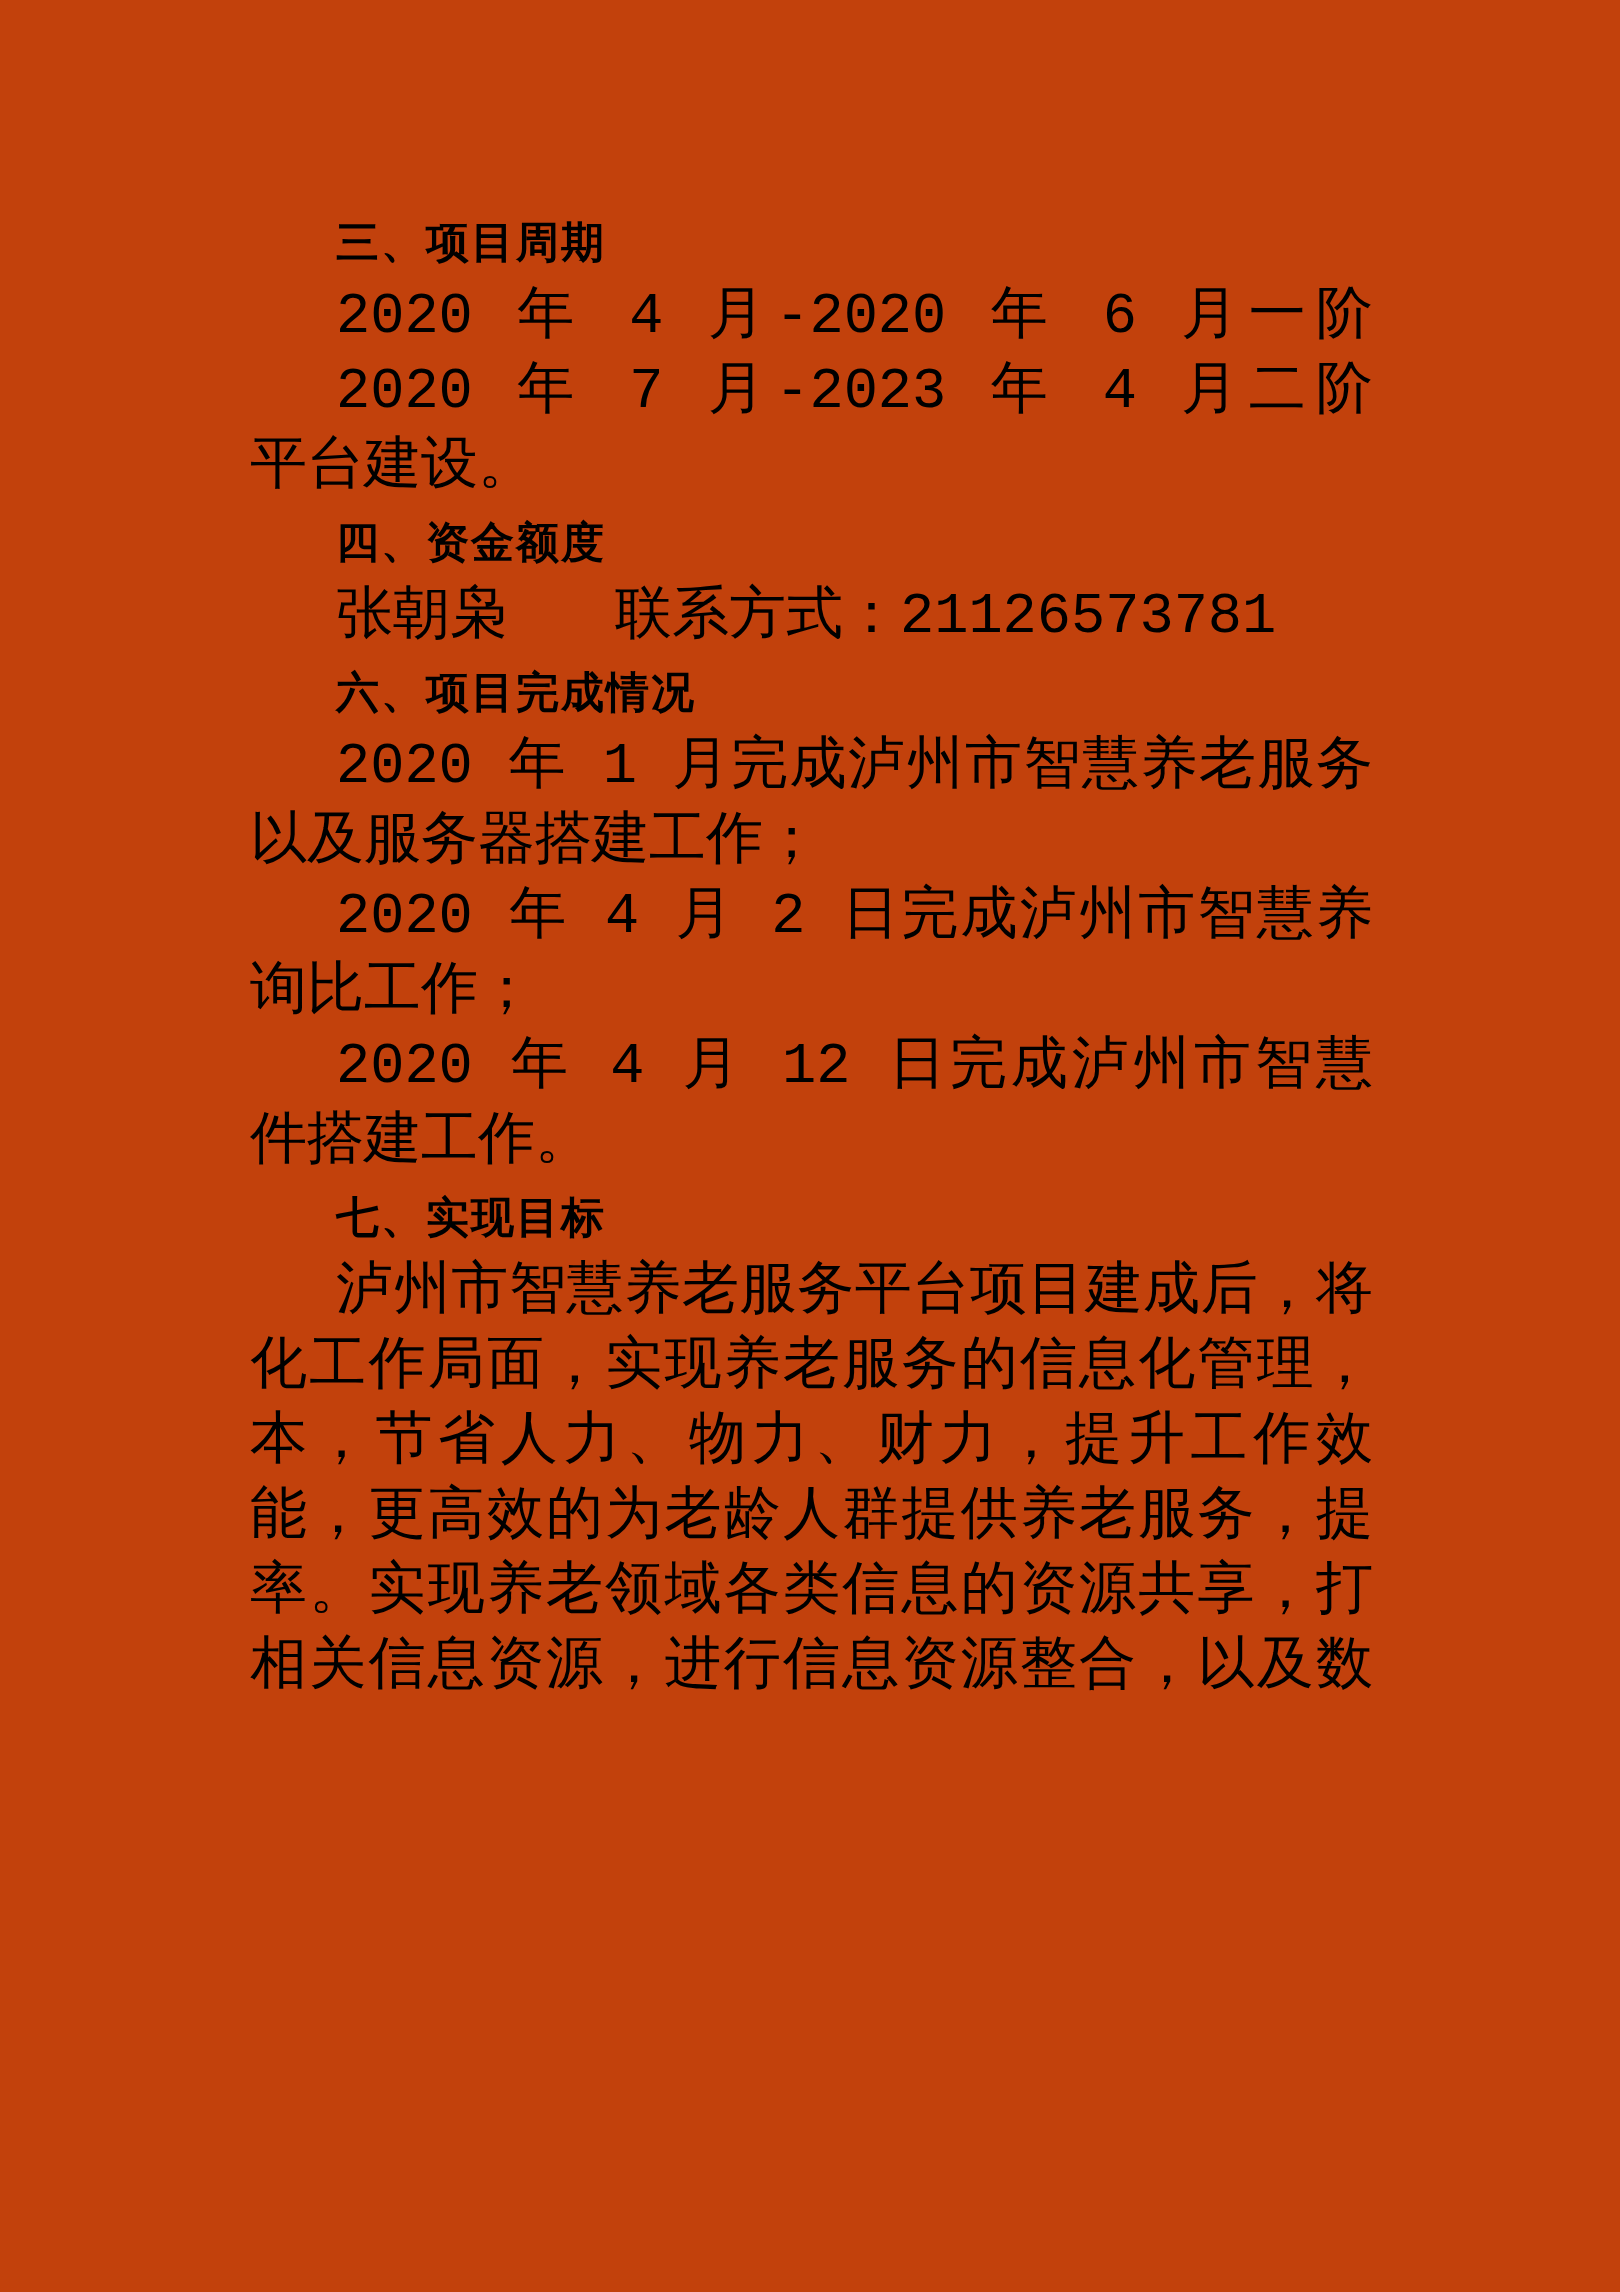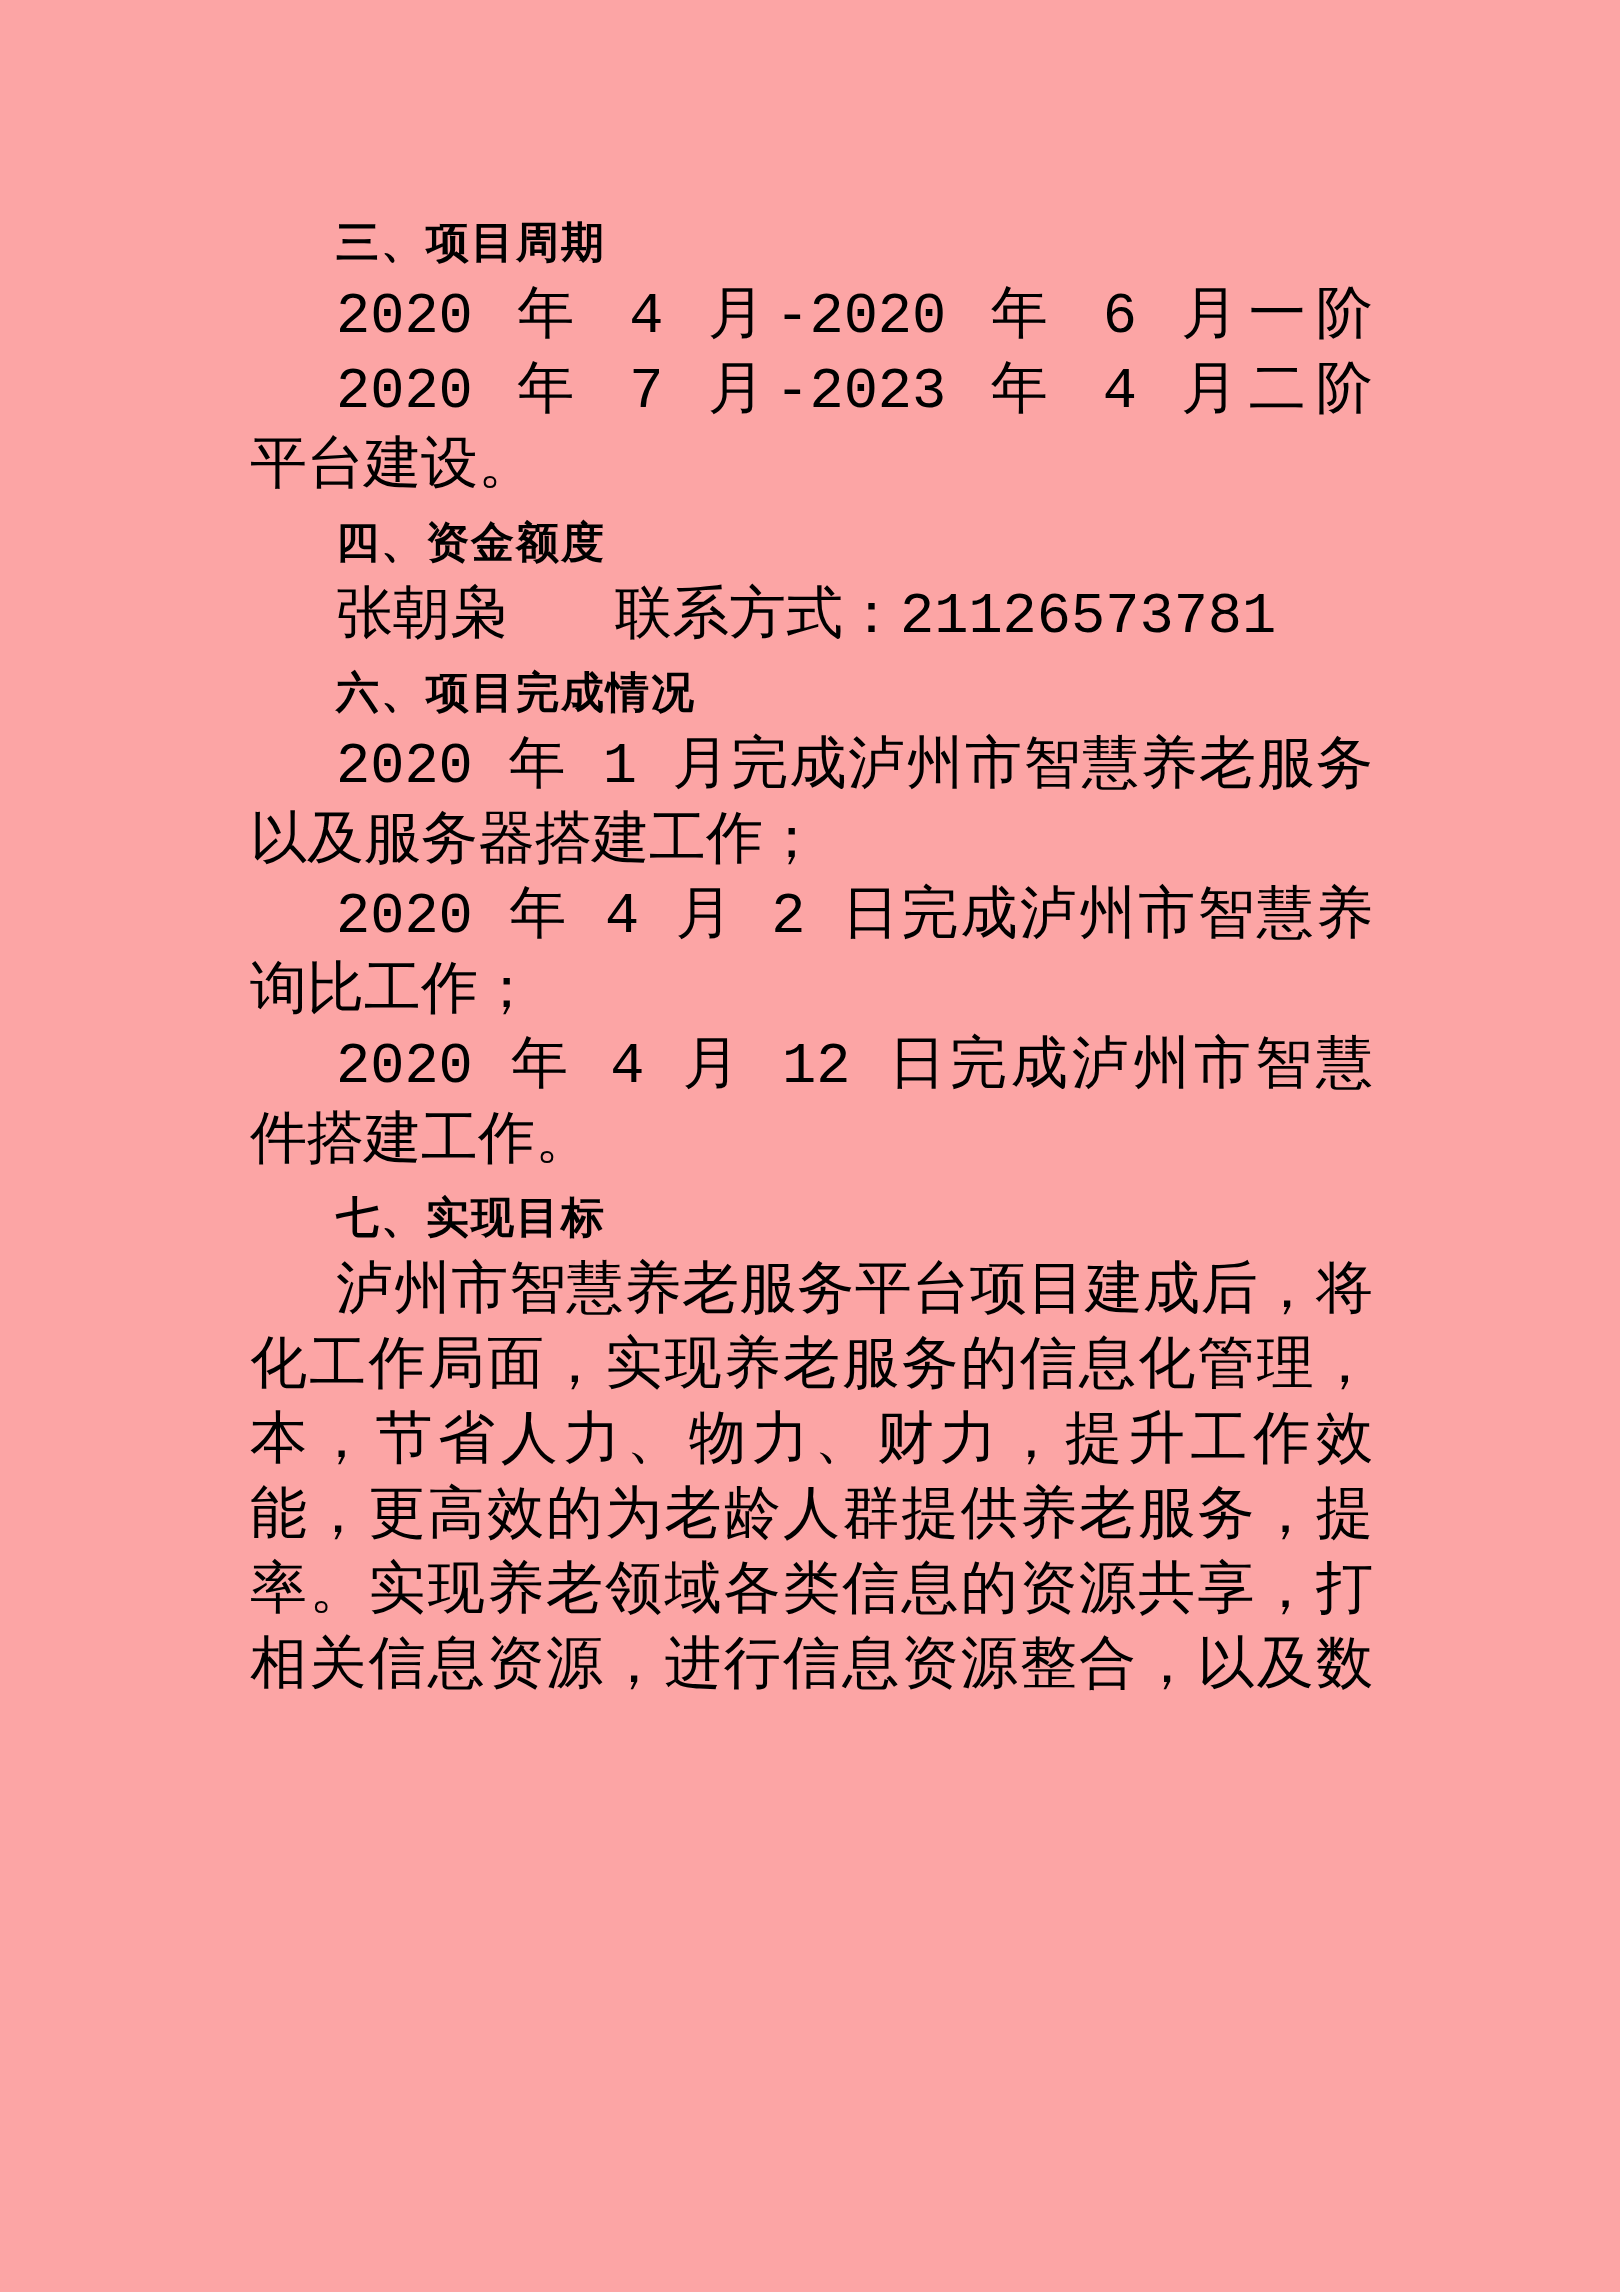--- a/index.html
+++ b/index.html
@@ -4,21 +4,21 @@
 <style>
   html, body {
     margin: 0;
     padding: 0;
     background: #ffffff;
   }
   .page {
     position: relative;
     width: 1620px;
     height: 2293px;
-    background: #fca5a5;
+    background: #c2410c;
     color: #000000;
     overflow: hidden;
   }
   .textblock {
     position: absolute;
     left: 250px;
     top: 205px;
     width: 1123px;
   }
   .line {

